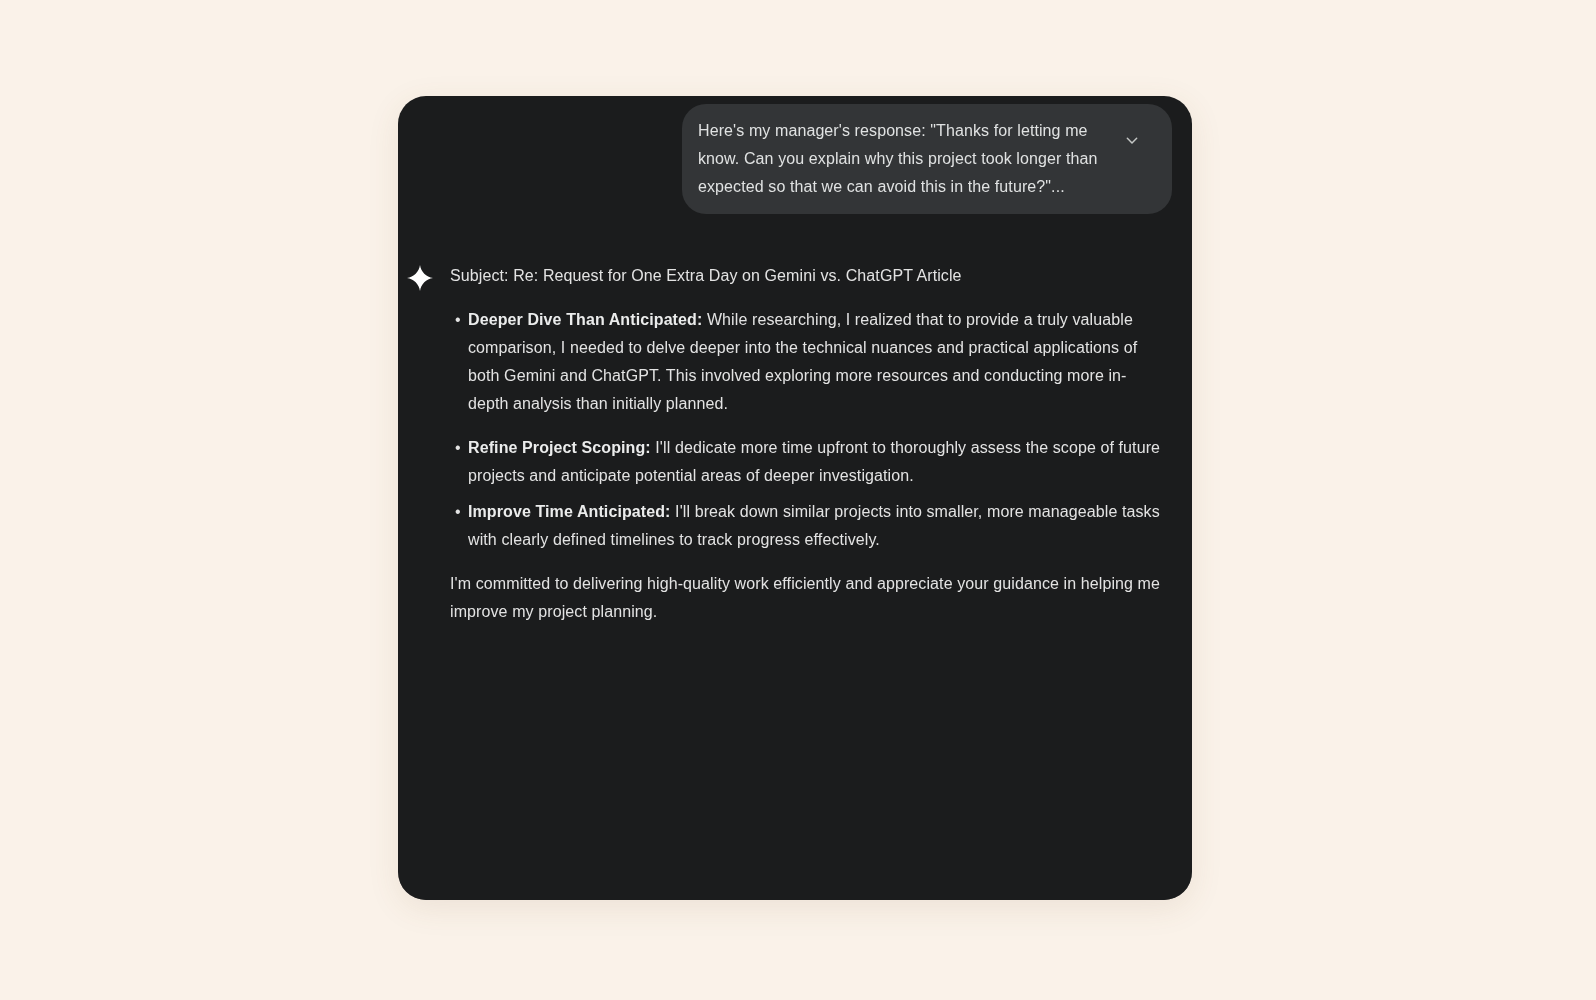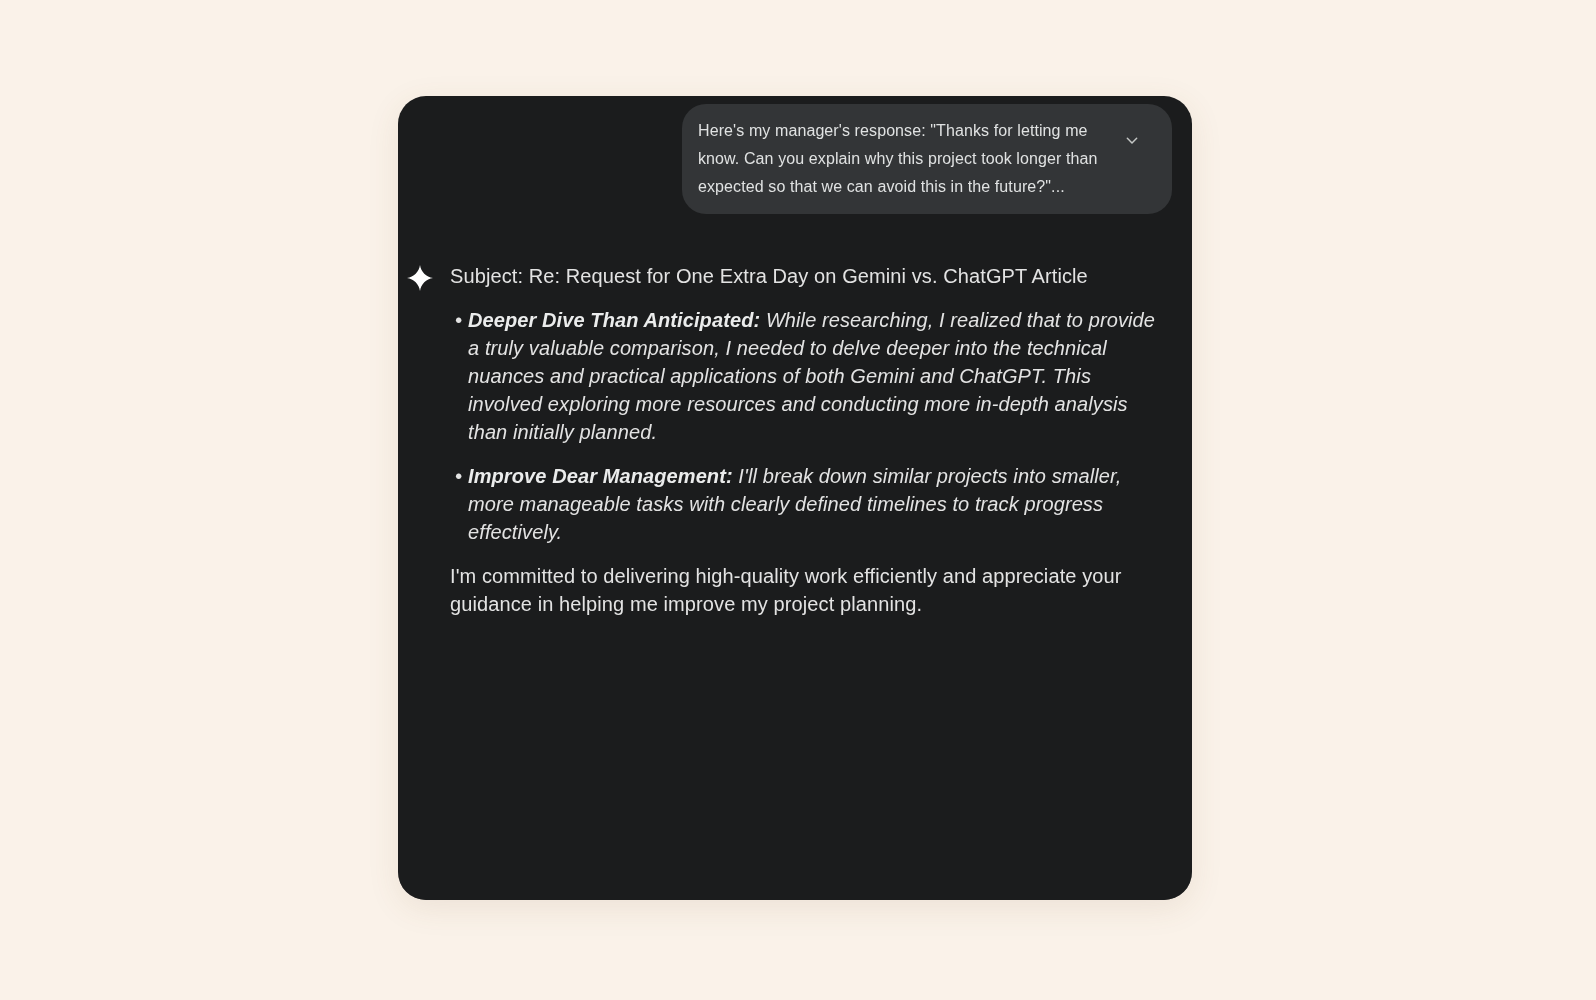--- a/index.html
+++ b/index.html
@@ -52,30 +52,30 @@
   .message-row{
     display:flex;gap:16px;
     margin-top:48px;
     padding:0 30px 0 8px;
   }
   .gemini-icon{
     flex-shrink:0;width:28px;height:28px;margin-top:2px;
   }
   .content{
     flex:1;
-    font-size:20px;line-height:28px;
+    font-size:16px;line-height:28px;
     color:var(--text);
     letter-spacing:0.1px;
   }
   .content p{margin:16px 0;}
   .content p:first-child{margin-top:0;}
   .content ul{
     margin:16px 0;padding-left:18px;list-style:none;
   }
-  .content li{margin:0 0 8px 0;position:relative;font-style:italic;}
+  .content li{margin:0 0 8px 0;position:relative;}
   .content li::before{
     content:"\2022";
     position:absolute;left:-13px;top:0;
     color:var(--text);
   }
   .b{font-weight:700;color:var(--text-bold);}
 </style>
 </head>
 <body>
 
@@ -104,21 +104,24 @@
 
       <ul>
         <li>
           <span class="b">Deeper Dive Than Anticipated:</span><span> While researching, I realized that to provide a truly valuable comparison, I needed to delve deeper into the technical nuances and practical applications of both Gemini and ChatGPT. This involved exploring more resources and conducting more in-depth analysis than initially planned.</span>
         </li>
       </ul>
 
 
       <ul>
         <li>
-          <span class="b">Improve Dear Management:</span><span> I'll break down similar projects into smaller, more manageable tasks with clearly defined timelines to track progress effectively.</span>
+          <span class="b">Refine Project Scoping:</span><span> I'll dedicate more time upfront to thoroughly assess the scope of future projects and anticipate potential areas of deeper investigation.</span>
+        </li>
+        <li>
+          <span class="b">Improve Time Anticipated:</span><span> I'll break down similar projects into smaller, more manageable tasks with clearly defined timelines to track progress effectively.</span>
         </li>
       </ul>
 
       <p>I'm committed to delivering high-quality work efficiently and appreciate your guidance in helping me improve my project planning.</p>
     </div>
   </div>
 
 </div>
 
 </body></html>

